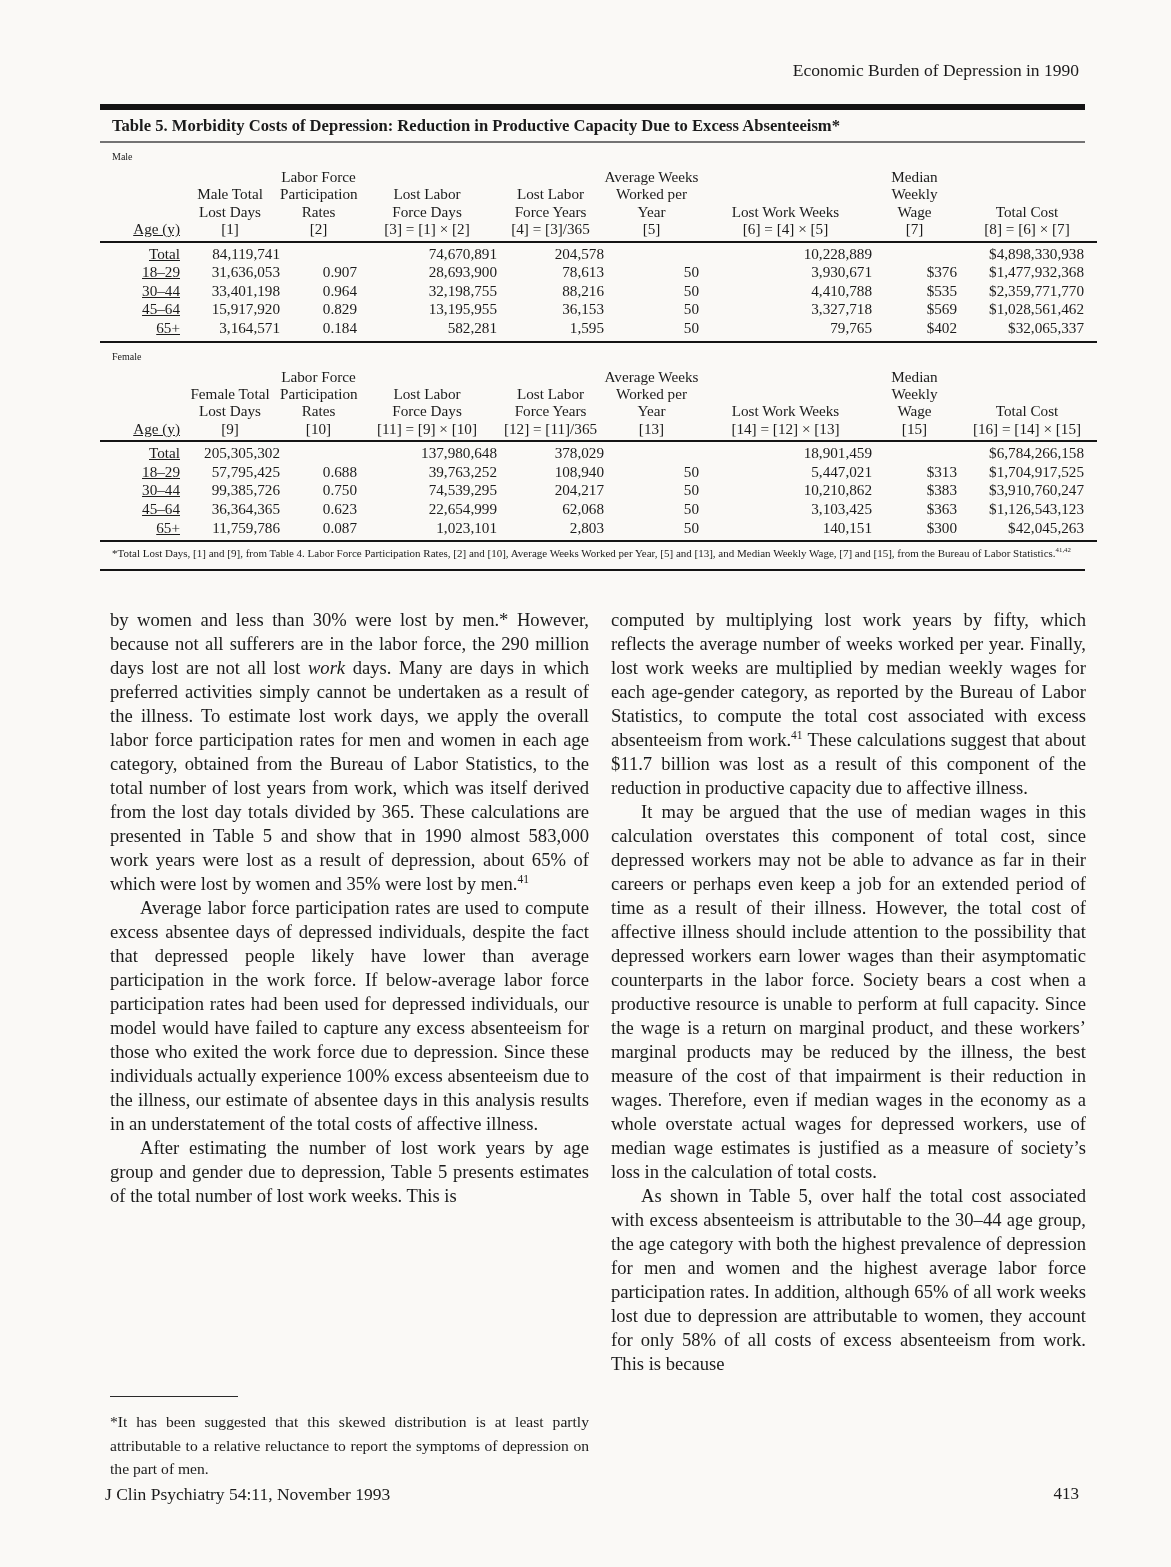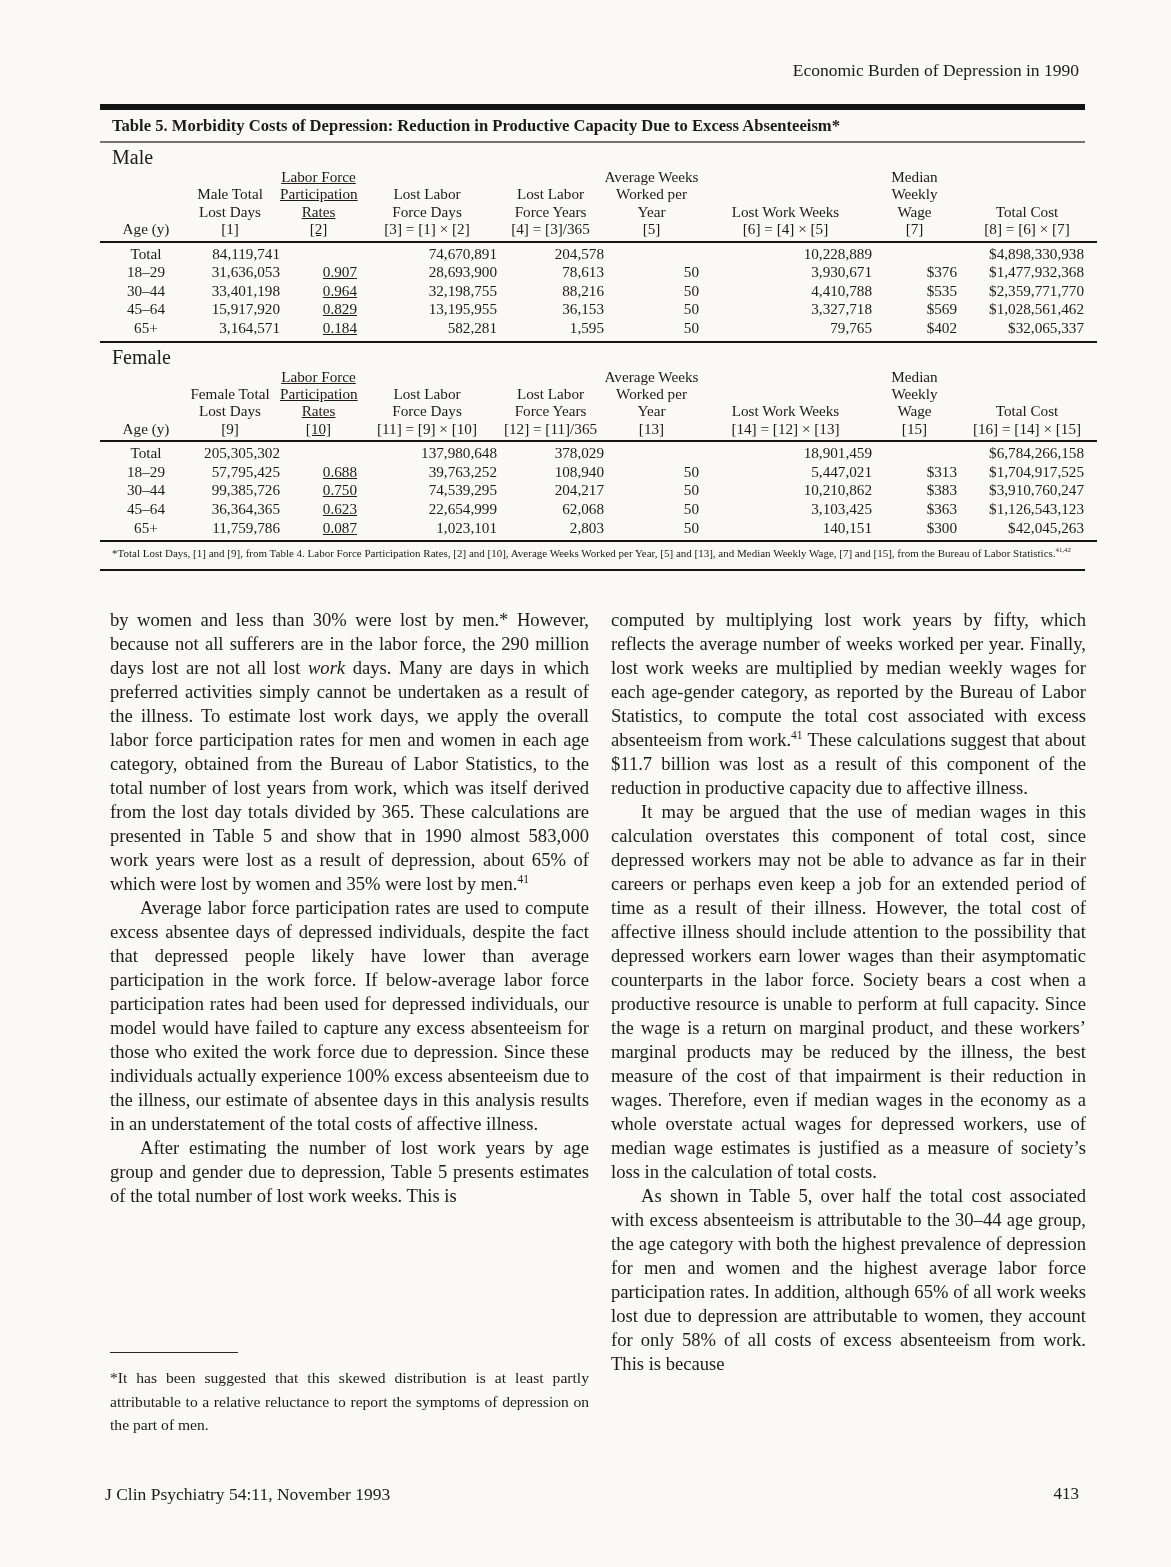--- a/index.html
+++ b/index.html
@@ -14,56 +14,56 @@
   .page{position:absolute;inset:0;}
   .running-head{position:absolute;top:34px;right:92px;font-size:17.5px;margin-top:26px;}
 
   
   .table-wrap{position:absolute;left:100px;top:104px;width:985px;}
   .table-topbar{height:6px;background:#141414;}
   .table-title{
     font-weight:bold;font-size:16.6px;line-height:20px;
     padding:6px 0 5px 12px;border-bottom:2px solid #737373;
   }
-  .tsection-label{font-size:20px;line-height:18px;padding:5px 0 0 12px;}
+  .tsection-label{font-size:10px;line-height:18px;padding:5px 0 0 12px;}
   table.dtable{border-collapse:collapse;table-layout:fixed;width:100%;}
   .dtable th{
     font-weight:normal;vertical-align:bottom;text-align:center;
     font-size:15.2px;line-height:17.4px;white-space:pre-line;
     padding:2px 0 3px 0;border-bottom:2.5px solid #141414;
   }
   .dtable td{
     font-size:15.2px;line-height:18.6px;text-align:right;padding:0;
   }
   .dtable tbody tr:first-child td{padding-top:2px;}
   .dtable tbody tr:last-child td{padding-bottom:3px;}
   table.dtable{border-bottom:2.2px solid #141414;}
-  th.c0,td.c0{text-align:center;padding-left:12px;}
-  .c0{width:68px;} .c1{width:100px;} .c2{width:77px;text-decoration:underline;} .c3{width:140px;}
+  th.c0,td.c0{text-align:right;padding-left:12px;text-decoration:underline;}
+  .c0{width:68px;} .c1{width:100px;} .c2{width:77px;} .c3{width:140px;}
   .c4{width:107px;} .c5{width:95px;} .c6{width:173px;} .c7{width:85px;} .c8{width:140px;}
   td.c8{padding-right:13px;}
   .table-footnote{
     font-size:11px;line-height:19.3px;
     padding:2px 4px 6px 12px;border-bottom:2px solid #141414;
     text-align:left;
   }
   sup{font-size:0.62em;vertical-align:super;line-height:0;}
 
   
   .col{
     position:absolute;top:608px;
     font-size:18.6px;line-height:24px;text-align:justify;
   }
   .col-left{left:110px;width:479px;}
   .col-right{left:611px;width:475px;}
   .col p{margin:0;}
   .col p.indent{text-indent:30px;}
   em{font-style:italic;}
 
-  .article-footnote{position:absolute;left:110px;top:1352px;width:479px;}
+  .article-footnote{position:absolute;left:110px;top:1396px;width:479px;}
   .fn-rule{width:128px;border-top:1.6px solid #2a2a2a;margin-bottom:13px;}
   .fn-text{font-size:15.6px;line-height:23.5px;text-align:justify;}
 
   .footer-left{position:absolute;left:105px;top:1484px;font-size:17.5px;}
   .footer-right{position:absolute;right:92px;top:1484px;font-size:17px;}
 </style>
 </head>
 <body>
 
 <div class="page">

